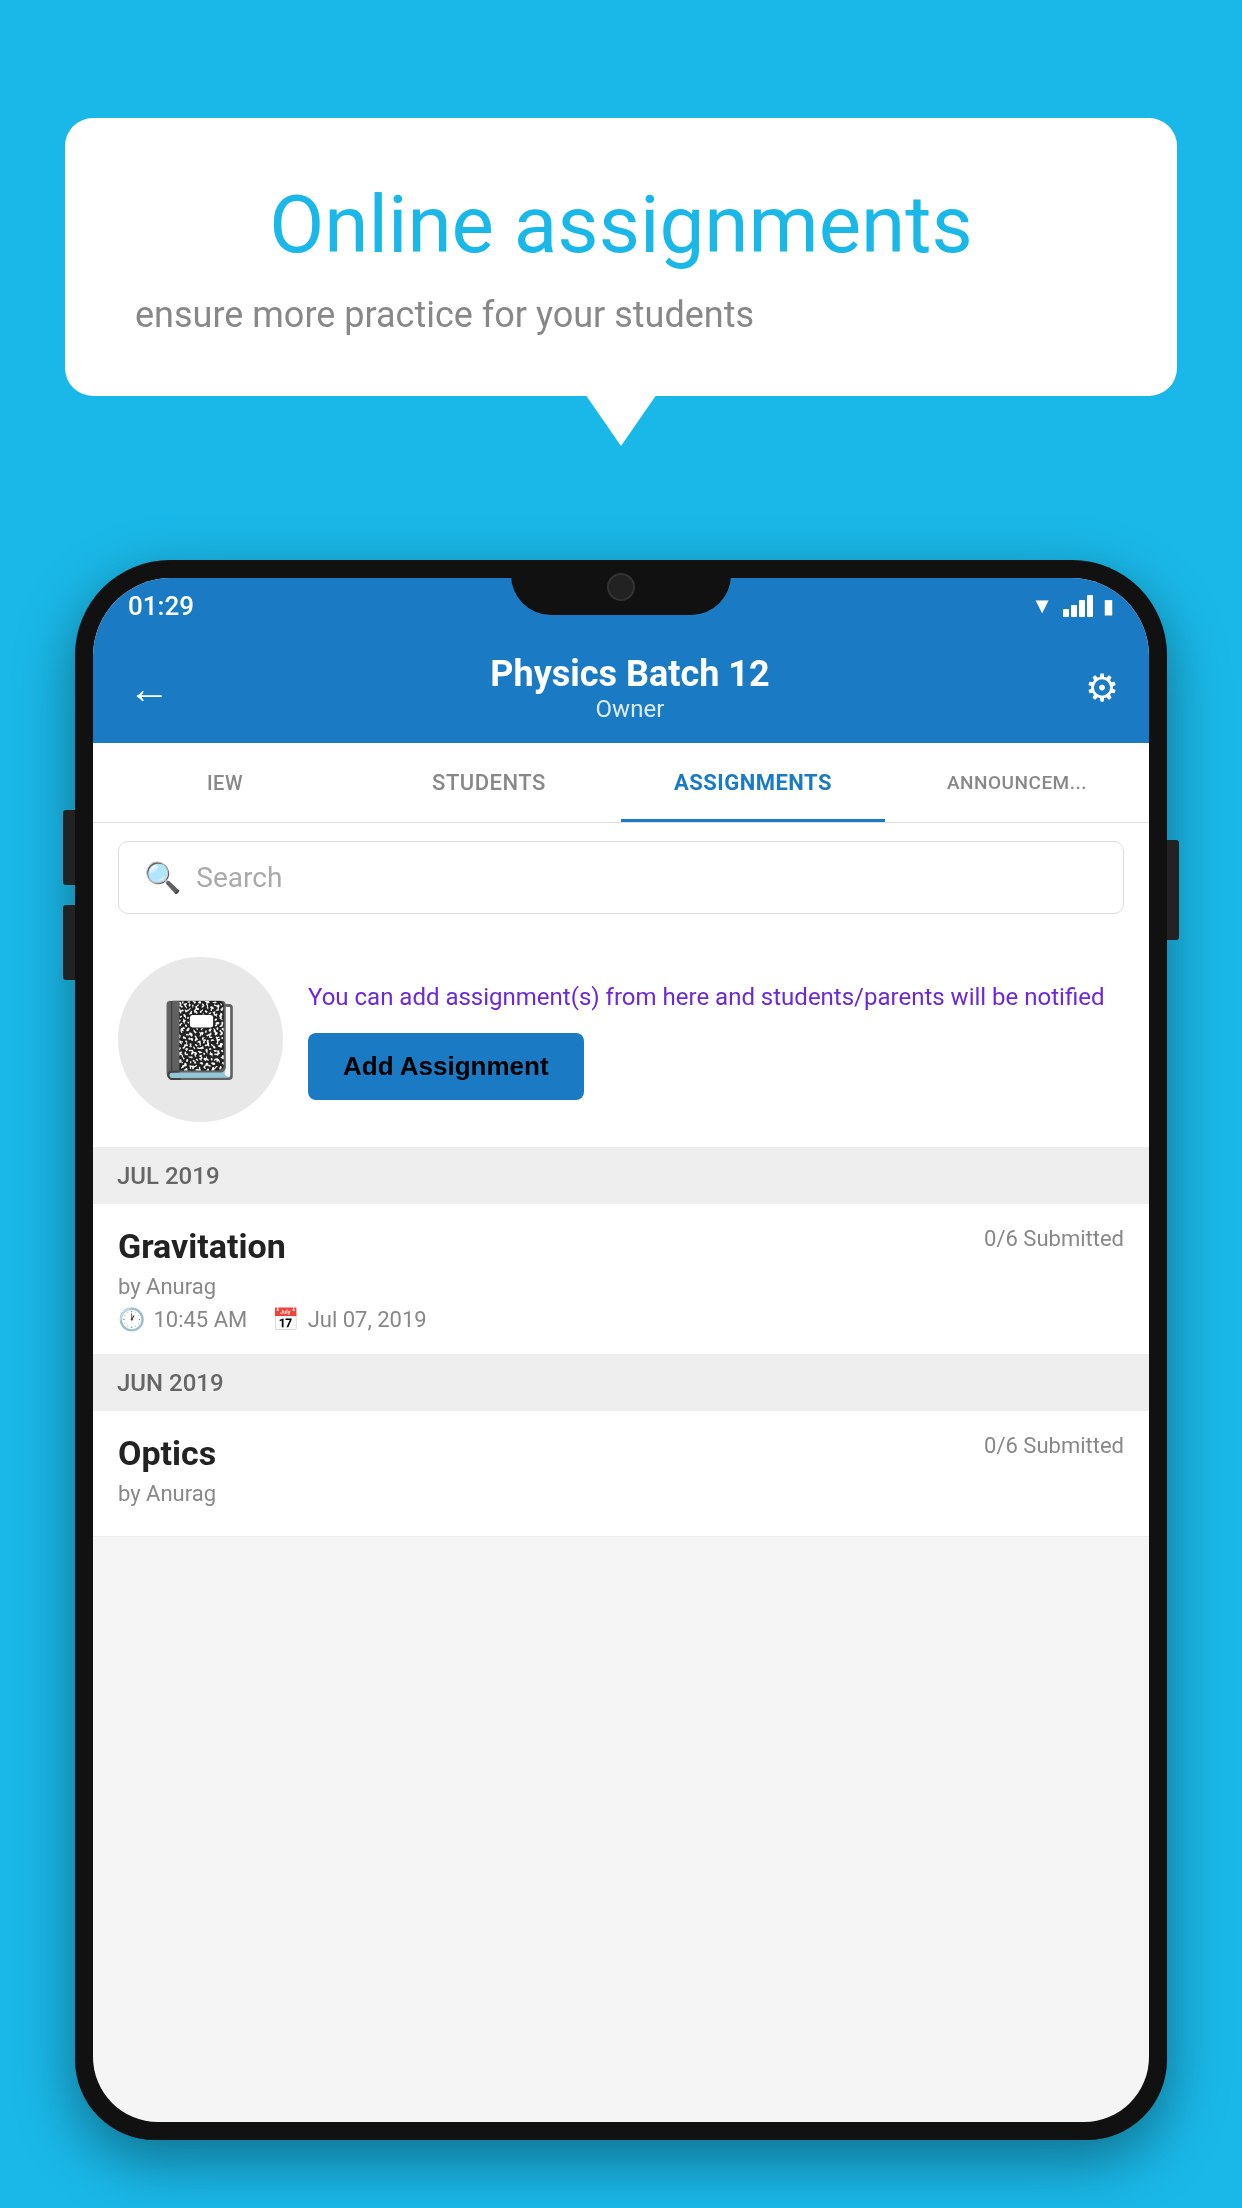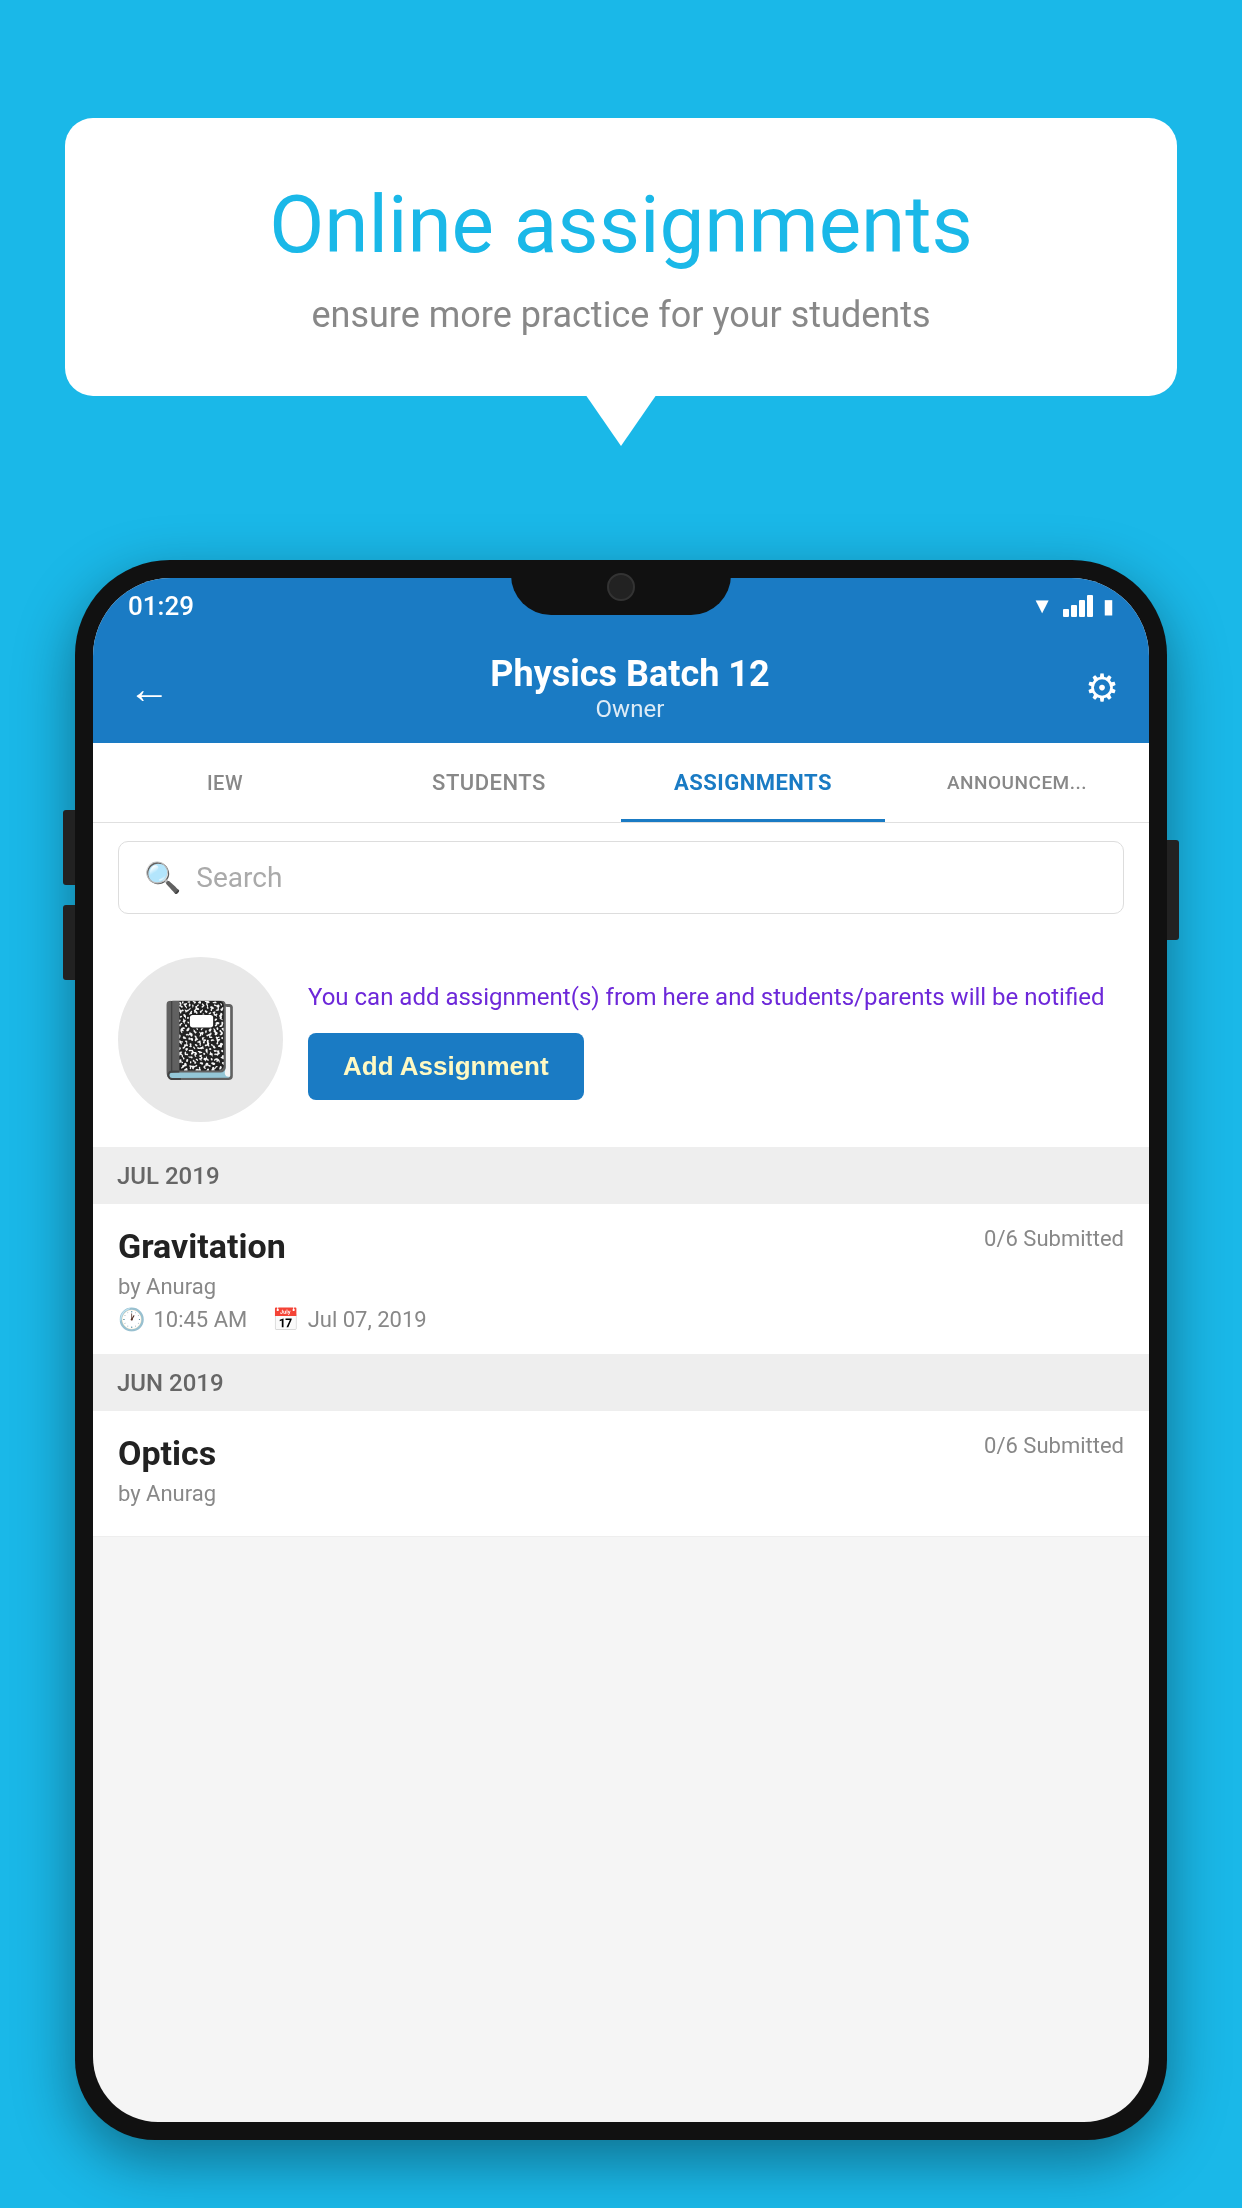--- a/index.html
+++ b/index.html
@@ -45,21 +45,21 @@
       font-size: 80px;
       color: #1ab8e8;
       font-weight: 400;
       text-align: center;
       margin-bottom: 22px;
     }
 
     .bubble-subtitle {
       font-size: 36px;
       color: #888;
-      text-align: center;
+      text-align: left;
       font-weight: 400;
     }
 
     
     .phone-container {
       position: absolute;
       top: 560px;
       left: 75px;
       right: 75px;
       bottom: 0;
@@ -280,21 +280,21 @@
 
     .promo-text {
       font-size: 24px;
       color: #6d28d9;
       line-height: 1.5;
       margin-bottom: 18px;
     }
 
     .add-assignment-btn {
       background: #1a7bc4;
-      color: #fef9c3;
+      color: #000000;
       border: none;
       border-radius: 8px;
       padding: 18px 35px;
       font-size: 26px;
       font-weight: 600;
       cursor: pointer;
     }
 
     
     .section-header {

